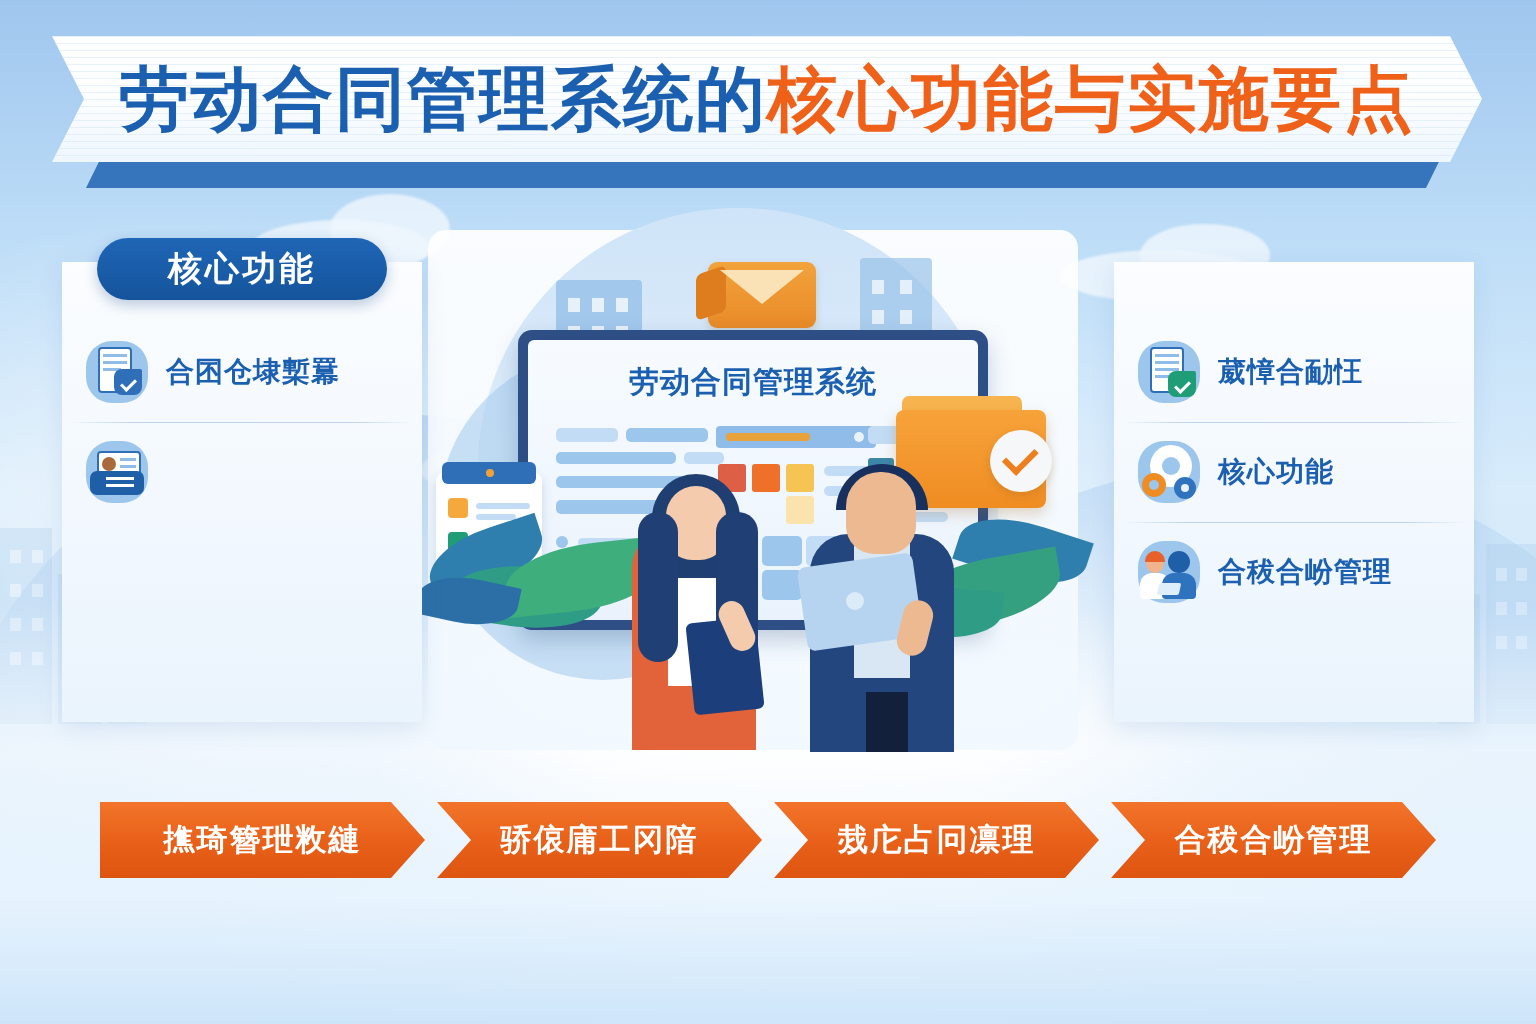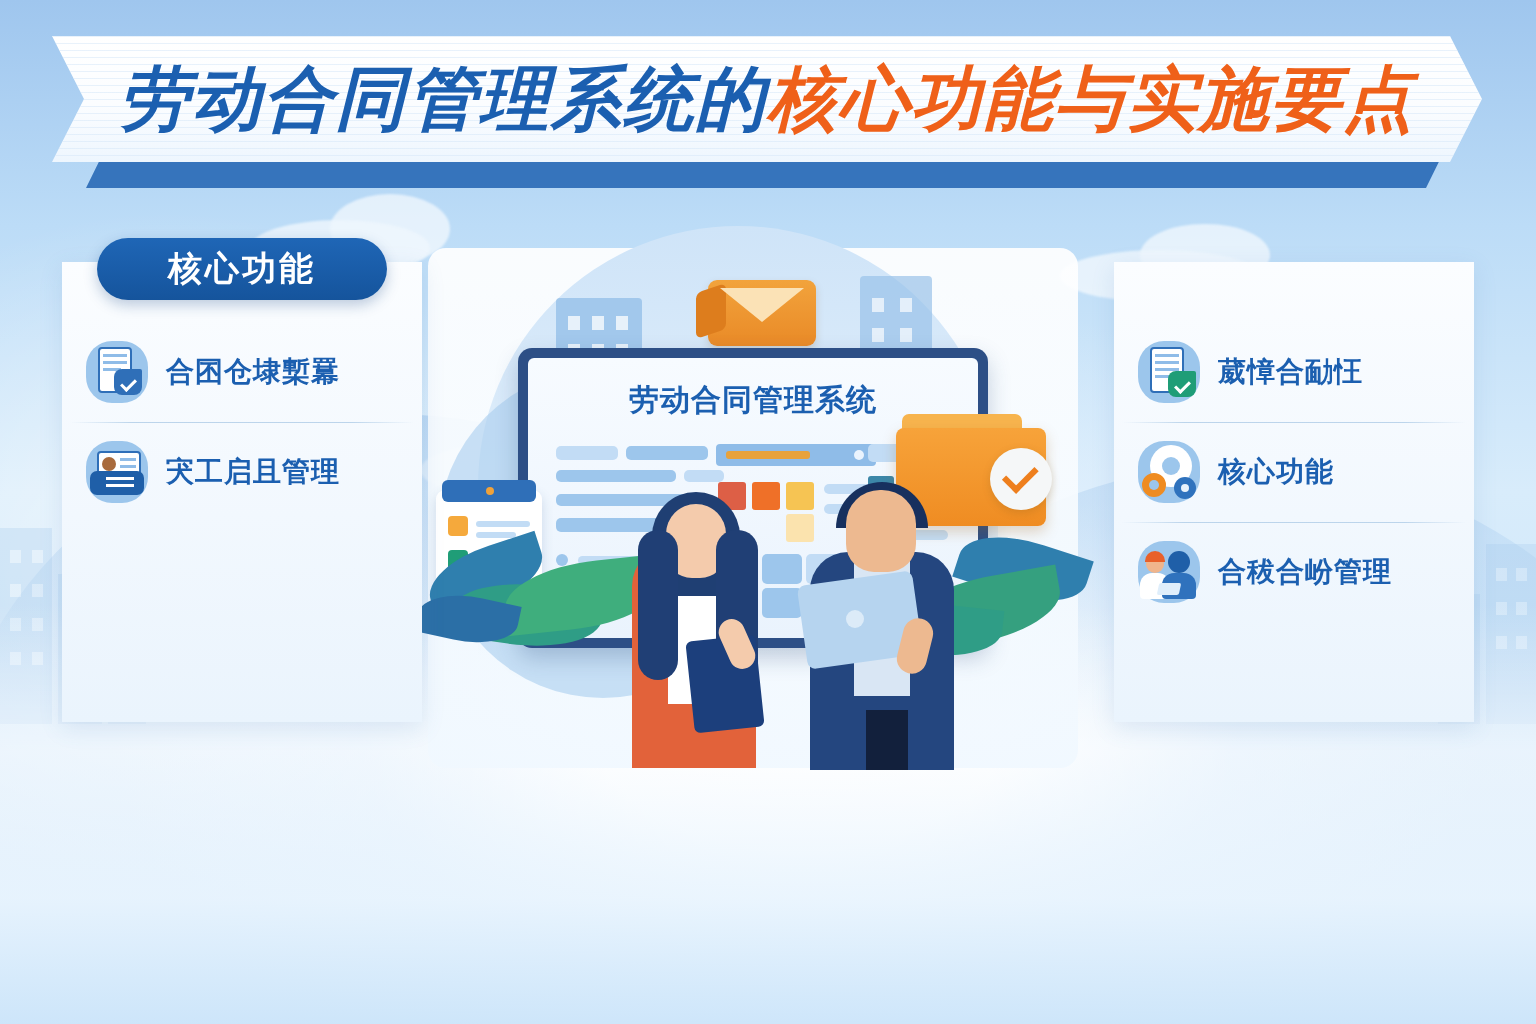--- a/index.html
+++ b/index.html
@@ -40,21 +40,21 @@
   .ribbon-wrap{position:absolute;left:52px;top:36px;width:1430px;height:130px;}
   .ribbon-shadow{position:absolute;left:34px;top:22px;width:1372px;height:130px;
     background:#2f6fb8;
     clip-path:polygon(0 0, 1340px 0, 1372px 50%, 1340px 100%, 0 100%, 32px 50%);
     opacity:.95;}
   .ribbon{position:absolute;left:0;top:0;width:1430px;height:126px;
     background:
       repeating-linear-gradient(180deg, rgba(214,231,248,.55) 0px, rgba(214,231,248,.55) 1px, rgba(255,255,255,0) 1px, rgba(255,255,255,0) 7px),
       linear-gradient(180deg,#ffffff 0%,#fbfdff 55%,#eef6fe 100%);
     clip-path:polygon(0 0, 1398px 0, 1430px 50%, 1398px 100%, 0 100%, 32px 50%);
-    display:flex;align-items:center;justify-content:center;font-style:italic;}
+    display:flex;align-items:center;justify-content:center;}
   .ribbon h1{margin:0;font-size:70px;line-height:1;font-weight:700;letter-spacing:2px;white-space:nowrap;}
   .t-blue{color:#1b5fb0;}
   .t-orange{color:#ef6019;}
 
   
   .panel{position:absolute;top:262px;width:360px;height:460px;
     background:linear-gradient(180deg,#fbfdff 0%,#f2f8fe 55%,#eaf4fd 100%);
     box-shadow:0 6px 22px rgba(80,130,185,.14);}
   .panel.left{left:62px;}
   .panel.right{right:62px;}
@@ -72,21 +72,21 @@
   .items.right{right:62px;}
   .row{display:flex;align-items:center;height:100px;padding:0 22px 0 22px;box-sizing:border-box;position:relative;}
   .row + .row::before{content:"";position:absolute;left:8px;right:8px;top:0;height:1px;
     background:linear-gradient(90deg, rgba(178,206,232,0), rgba(178,206,232,.85) 18%, rgba(178,206,232,.85) 82%, rgba(178,206,232,0));}
   .ico{width:66px;height:66px;flex:0 0 66px;position:relative;margin-right:16px;}
   .ico .disc{position:absolute;inset:2px;border-radius:26px;background:#9cc6ec;}
   .lbl{font-size:28px;font-weight:700;color:#1b5fb0;letter-spacing:1px;white-space:nowrap;}
   .items.right .lbl{letter-spacing:1px;}
 
   
-  .hero{position:absolute;left:408px;top:218px;width:690px;height:580px;}
+  .hero{position:absolute;left:408px;top:200px;width:690px;height:580px;}
   .hero-card{position:absolute;left:20px;top:30px;width:650px;height:520px;
     background:linear-gradient(180deg,rgba(255,255,255,.92),rgba(240,248,255,.9));
     border-radius:18px;}
   .hero-arc{position:absolute;left:70px;top:8px;width:520px;height:430px;border-radius:260px 260px 0 0;
     background:linear-gradient(180deg,#cfe4f8 0%,#dfeefb 60%, rgba(223,238,251,0) 100%);}
   .hero-circ{position:absolute;left:30px;top:150px;width:330px;height:330px;border-radius:50%;
     background:#a8cdee;opacity:.6;}
 
   .bld{position:absolute;background:#9ac3ea;opacity:.85;}
   .bld i{position:absolute;width:12px;height:14px;background:rgba(255,255,255,.8);}
@@ -350,21 +350,20 @@
       <div class="ico">
         <div class="disc"></div>
         <div style="position:absolute;left:13px;top:12px;width:44px;height:32px;background:#fff;border:2px solid #2f6fb8;border-radius:4px;box-sizing:border-box;"></div>
         <div style="position:absolute;left:18px;top:18px;width:14px;height:14px;border-radius:50%;background:#a96a3b;"></div>
         <div style="position:absolute;left:36px;top:19px;width:16px;height:3px;background:#8fbce8;"></div>
         <div style="position:absolute;left:36px;top:26px;width:16px;height:3px;background:#8fbce8;"></div>
         <div style="position:absolute;left:6px;top:32px;width:54px;height:24px;background:#1f5fa8;border-radius:7px;"></div>
         <div style="position:absolute;left:22px;top:38px;width:28px;height:3px;background:#fff;"></div>
         <div style="position:absolute;left:22px;top:45px;width:28px;height:3px;background:#fff;"></div>
       </div>
-      <div class="lbl">宊工启且管理</div>
     </div>
   </div>
 
   <div class="panel right"></div>
   <div class="items right">
 
 
     <div class="row">
       <div class="ico">
         <div class="disc"></div>
@@ -399,14 +398,28 @@
         <div style="position:absolute;left:9px;top:12px;width:20px;height:11px;border-radius:10px 10px 0 0;background:#e8602a;"></div>
         <div style="position:absolute;left:4px;top:34px;width:30px;height:26px;background:#fff;border-radius:12px 12px 4px 4px;"></div>
         <div style="position:absolute;left:32px;top:12px;width:22px;height:22px;border-radius:50%;background:#1f5fa8;"></div>
         <div style="position:absolute;left:26px;top:34px;width:34px;height:26px;background:#2f72bd;border-radius:12px 12px 4px 4px;"></div>
         <div style="position:absolute;left:22px;top:44px;width:22px;height:12px;background:#dfeefb;border-radius:2px;transform:skewX(-12deg);"></div>
       </div>
       <div class="lbl">合秡合岎管理</div>
     </div>
   </div>
 
+  <div class="chevs">
+    <div class="chev">
+      <span>撨琦簪玴敉縺</span>
+    </div>
+    <div class="chev">
+      <span>骄偯庯工冈隌</span>
+    </div>
+    <div class="chev">
+      <span>烖庀占冋凛理</span>
+    </div>
+    <div class="chev">
+      <span>合秡合岎管理</span>
+    </div>
+  </div>
 
 </div>
 
 </body></html>

